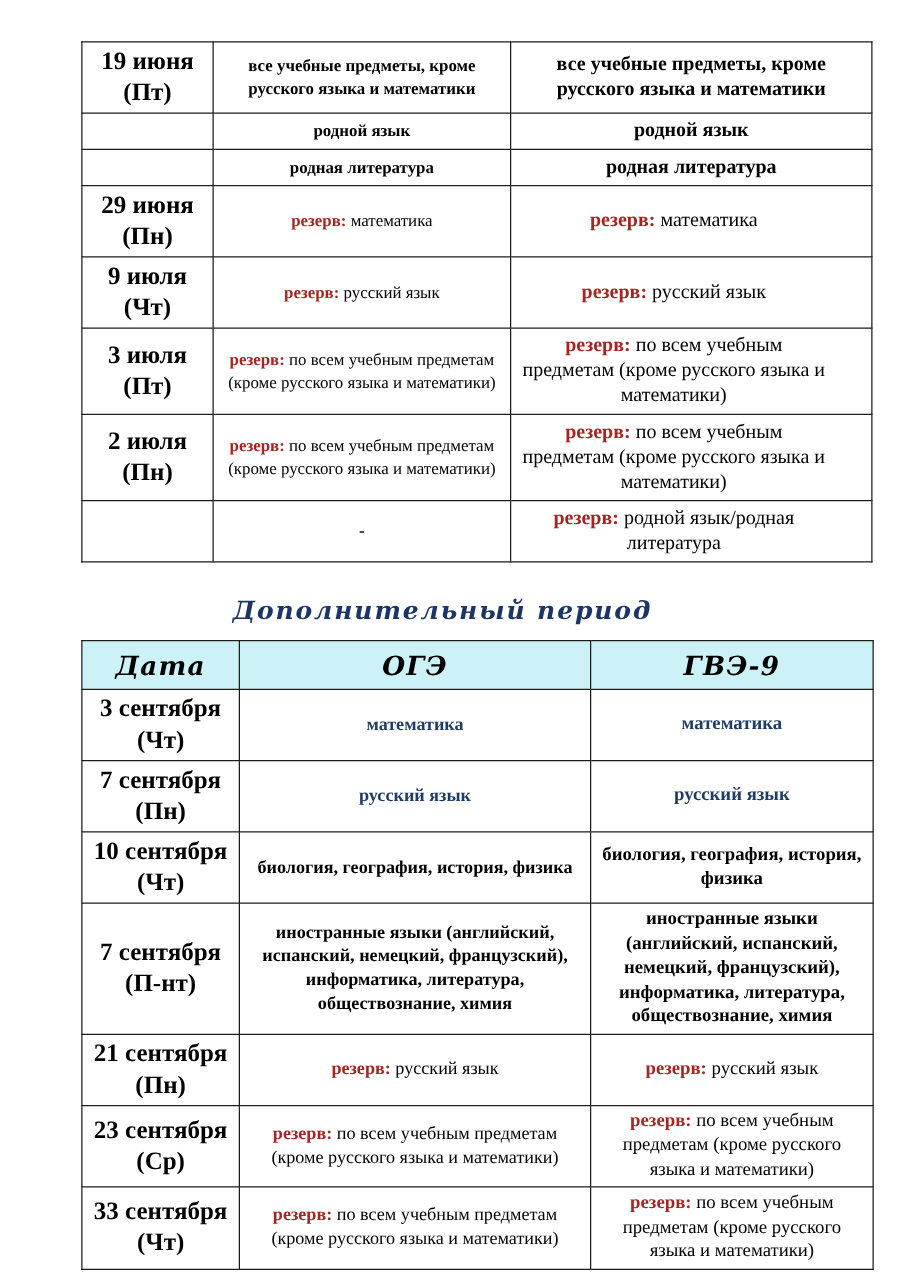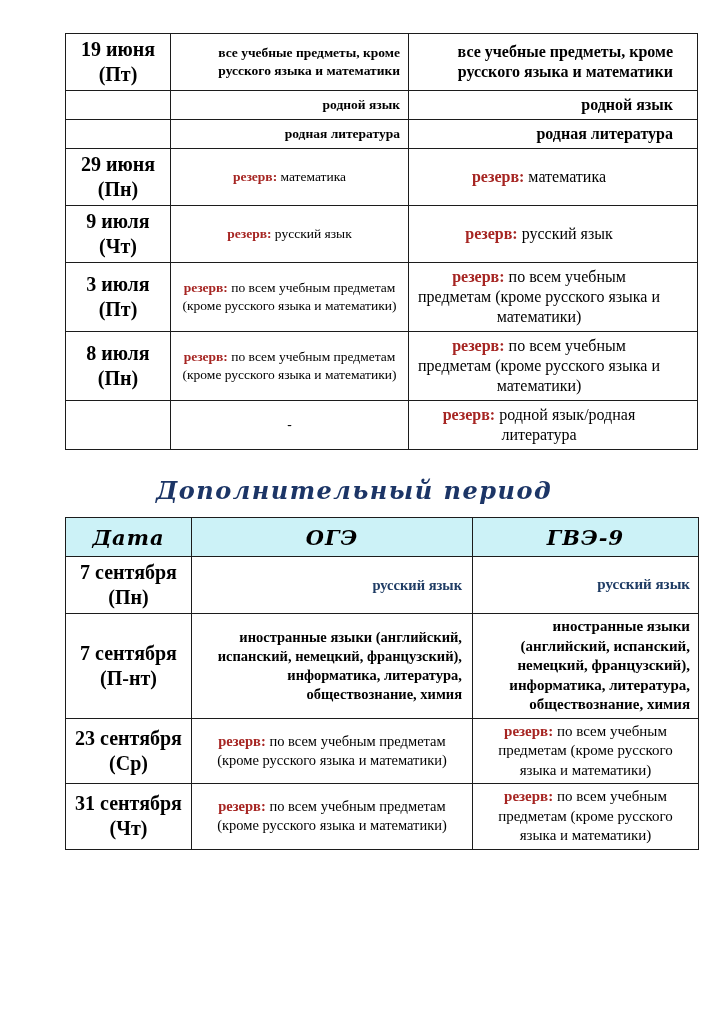--- a/index.html
+++ b/index.html
@@ -31,21 +31,21 @@
 
   td.date{text-align:center;font-weight:bold;font-size:20px;line-height:1.25;}
 
   #table1 td.oge{font-size:13.5px;line-height:1.3;}
   #table1 td.gve{font-size:16px;line-height:1.25;}
   #table1 td.gve.subject{padding:4px 24px;}
   #table1 td.gve.reserve-cell{padding:4px 36px 4px 8px;}
   #table2 td.oge{font-size:14.5px;line-height:1.3;padding:4px 10px;}
   #table2 td.gve{font-size:15px;line-height:1.3;}
 
-  td.subject,td.subject-navy{text-align:right;font-weight:bold;}
+  td.subject,td.subject-navy{text-align:center;font-weight:bold;}
   td.subject-navy{color:var(--navy);}
   td.dash{text-align:center;font-weight:bold;font-size:14px;}
   td.reserve-cell{text-align:center;}
   .rsv{color:var(--red);font-weight:bold;}
 
   #table2 th{
     background:var(--cyan);
     font-family:"DejaVu Serif", serif;
     font-style:italic;font-weight:bold;
     font-size:21px;letter-spacing:1px;
@@ -53,21 +53,21 @@
   }
 
   .heading{
     margin:26px 0 0 0;
     width:708px;
     text-align:center;
     color:#1c3566;
     font-family:"DejaVu Serif", serif;
     font-style:italic;
     font-weight:bold;
-    font-size:24px;
+    font-size:20px;
     letter-spacing:1.5px;
   }
 </style>
 </head>
 <body>
 
 <div class="page">
 
   <table id="table1">
     <colgroup>
@@ -100,21 +100,21 @@
           <td class="date">9 июля (Чт)</td>
           <td class="oge reserve-cell"><b class="rsv">резерв:</b> русский язык</td>
           <td class="gve reserve-cell"><b class="rsv">резерв:</b> русский язык</td>
         </tr>
         <tr>
           <td class="date">3 июля (Пт)</td>
           <td class="oge reserve-cell"><b class="rsv">резерв:</b> по всем учебным предметам (кроме русского языка и математики)</td>
           <td class="gve reserve-cell"><b class="rsv">резерв:</b> по всем учебным предметам (кроме русского языка и математики)</td>
         </tr>
         <tr>
-          <td class="date">8 июля (Пн)</td>
+          <td class="date">2 июля (Пн)</td>
           <td class="oge reserve-cell"><b class="rsv">резерв:</b> по всем учебным предметам (кроме русского языка и математики)</td>
           <td class="gve reserve-cell"><b class="rsv">резерв:</b> по всем учебным предметам (кроме русского языка и математики)</td>
         </tr>
         <tr>
           <td class="date"></td>
           <td class="oge dash">-</td>
           <td class="gve reserve-cell"><b class="rsv">резерв:</b> родной язык/родная литература</td>
         </tr>
       </tbody>
   </table>
@@ -129,35 +129,50 @@
     </colgroup>
     <thead>
       <tr id="table2-head-row">
           <th>Дата</th>
           <th>ОГЭ</th>
           <th>ГВЭ-9</th>
         </tr>
     </thead>
     <tbody id="table2-body">
         <tr>
+          <td class="date">3 сентября (Чт)</td>
+          <td class="oge subject-navy">математика</td>
+          <td class="gve subject-navy">математика</td>
+        </tr>
+        <tr>
           <td class="date">7 сентября (Пн)</td>
           <td class="oge subject-navy">русский язык</td>
           <td class="gve subject-navy">русский язык</td>
+        </tr>
+        <tr>
+          <td class="date">10 сентября (Чт)</td>
+          <td class="oge subject">биология, география, история, физика</td>
+          <td class="gve subject">биология, география, история, физика</td>
         </tr>
         <tr>
           <td class="date">7 сентября (П-нт)</td>
           <td class="oge subject">иностранные языки (английский, испанский, немецкий, французский), информатика, литература, обществознание, химия</td>
           <td class="gve subject">иностранные языки (английский, испанский, немецкий, французский), информатика, литература, обществознание, химия</td>
         </tr>
         <tr>
+          <td class="date">21 сентября (Пн)</td>
+          <td class="oge reserve-cell"><b class="rsv">резерв:</b> русский язык</td>
+          <td class="gve reserve-cell"><b class="rsv">резерв:</b> русский язык</td>
+        </tr>
+        <tr>
           <td class="date">23 сентября (Ср)</td>
           <td class="oge reserve-cell"><b class="rsv">резерв:</b> по всем учебным предметам (кроме русского языка и математики)</td>
           <td class="gve reserve-cell"><b class="rsv">резерв:</b> по всем учебным предметам (кроме русского языка и математики)</td>
         </tr>
         <tr>
-          <td class="date">31 сентября (Чт)</td>
+          <td class="date">33 сентября (Чт)</td>
           <td class="oge reserve-cell"><b class="rsv">резерв:</b> по всем учебным предметам (кроме русского языка и математики)</td>
           <td class="gve reserve-cell"><b class="rsv">резерв:</b> по всем учебным предметам (кроме русского языка и математики)</td>
         </tr>
       </tbody>
   </table>
 
 </div>
 
 </body></html>

